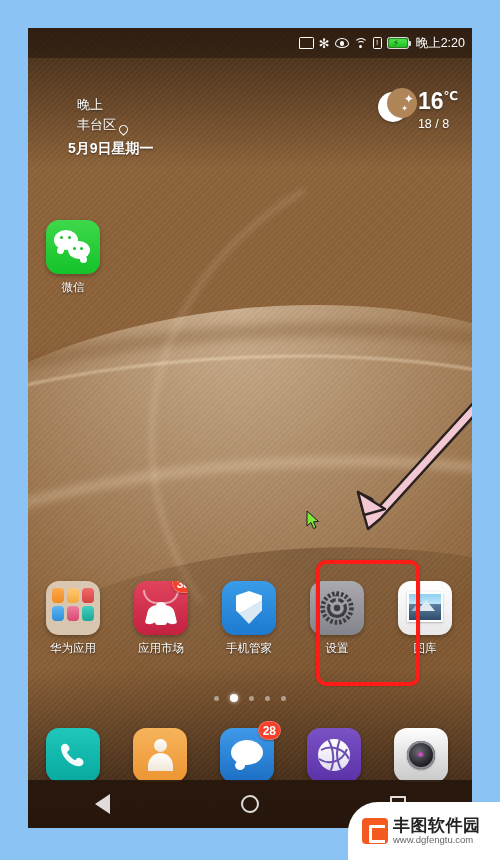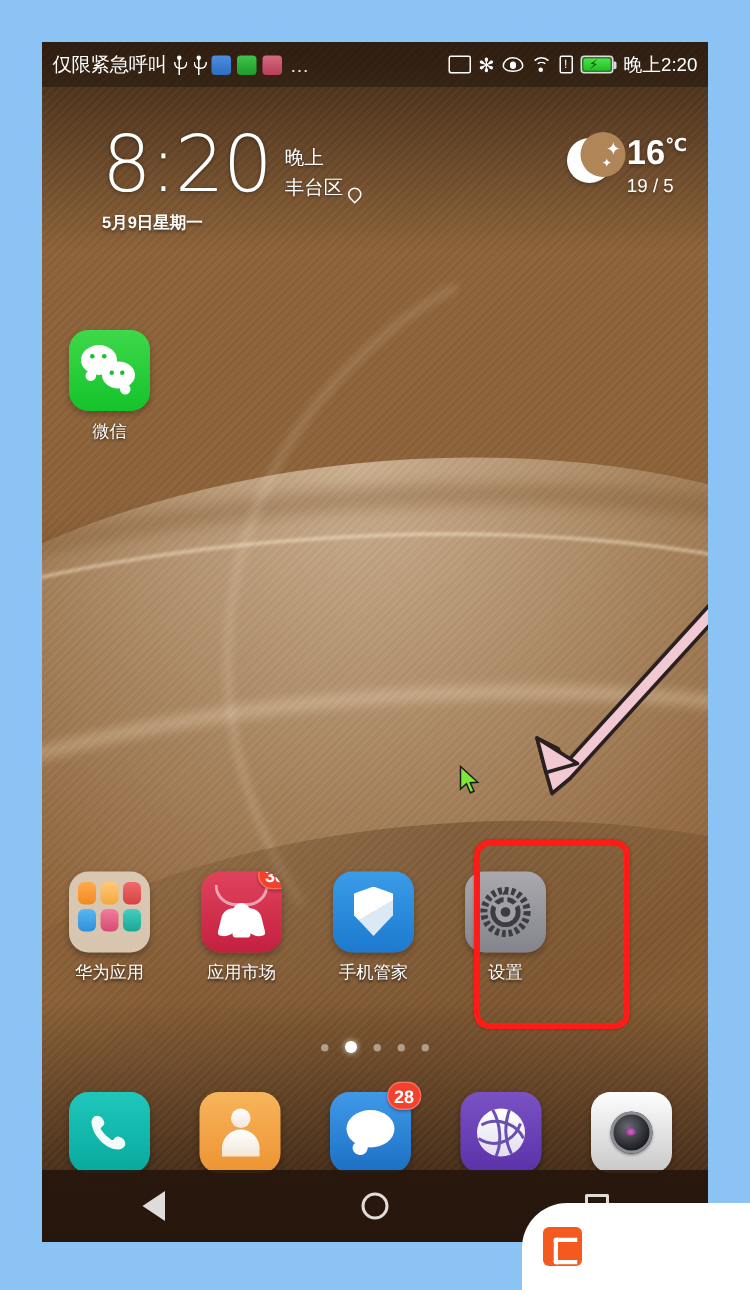--- a/index.html
+++ b/index.html
@@ -97,21 +97,21 @@
 
   
   #clockwidget{ position:absolute; left:40px; top:58px; color:#fff; }
   #clockrow{ display:flex; align-items:flex-start; }
   #bigtime{ font-size:52px; line-height:.95; font-weight:300; letter-spacing:-1px;
             text-shadow:0 1px 3px rgba(0,0,0,.4); font-family:"DejaVu Sans",sans-serif; }
   #clockmeta{ margin-left:9px; padding-top:9px; font-size:13px; line-height:1.5; text-shadow:0 1px 2px rgba(0,0,0,.5); }
   #clockmeta .loc{ display:flex; align-items:flex-end; gap:3px; }
   .pin{ width:9px; height:9px; border:1.4px solid #fff; border-radius:50% 50% 50% 0; transform:rotate(-45deg);
         display:inline-block; }
-  #datetext{ margin-top:6px; font-size:11px; font-weight:bold; text-shadow:0 1px 2px rgba(0,0,0,.5); }
+  #datetext{ margin-top:6px; font-size:14px; font-weight:bold; text-shadow:0 1px 2px rgba(0,0,0,.5); }
 
   
   #weather{ position:absolute; right:14px; top:62px; color:#fff; display:flex; align-items:flex-start; gap:6px; }
   #moon{ position:relative; width:34px; height:34px; margin-top:2px; }
   #moon .m{ position:absolute; left:0; top:0; width:30px; height:30px; border-radius:50%; background:#fff;
             box-shadow:0 1px 3px rgba(0,0,0,.3); }
   #moon .cut{ position:absolute; left:9px; top:-4px; width:30px; height:30px; border-radius:50%;
               background:#b08659; }
   #moon .spark{ position:absolute; color:#fff; font-size:10px; }
   #moon .sp1{ right:-2px; top:0px; font-size:12px; }
@@ -250,75 +250,61 @@
     <div class="silk s2"></div>
     <div class="silk s4"></div>
     <div class="silk s5"></div>
     <div class="silk s6"></div>
     <div class="s7"></div>
     <div class="s8"></div>
     <div id="stripes"></div>
   </div>
 
   <div id="statusbar">
-    <div id="sb-left">
-      <span class="txt">仅限紧急呼叫</span>
-      <span class="usbic">
-          <i class="usbdot"></i>
-        </span>
-      <span class="usbic">
-          <i class="usbdot"></i>
-        </span>
-      <span class="mini blue"></span>
-      <span class="mini green"></span>
-      <span class="mini pink"></span>
-      <span class="dots3">…</span>
-    </div>
     <div id="sb-right">
       <span class="ic cast"></span>
       <span class="ic bt">✻</span>
       <span class="ic eye"></span>
       <span class="ic wifi">
           <span class="w1"></span>
           <span class="w2"></span>
           <span class="w3"></span>
         </span>
       <span class="ic simalert">!</span>
       <span class="ic batt">
           <i></i>
           <b>⚡</b>
         </span>
       <span id="sb-time">晚上2:20</span>
     </div>
   </div>
 
   <div id="clockwidget">
     <div id="clockrow">
-      <div id="bigtime">8:20</div>
       <div id="clockmeta">
         <div>晚上</div>
         <div class="loc">
           <span>丰台区</span>
           <span class="pin"></span>
         </div>
       </div>
     </div>
     <div id="datetext">5月9日星期一</div>
   </div>
 
   <div id="weather">
     <div id="moon">
       <div class="m"></div>
         <div class="cut"></div>
       <div class="spark sp1">✦</div>
         <div class="spark sp2">✦</div>
     </div>
     <div id="wtxt">
       <div id="wtemp"><span>16</span><sup>℃</sup></div>
-      <div id="wrange">19 / 5</div>
+      <div id="wrange">18 / 8</div>
     </div>
   </div>
 
   <div class="appicon" style="left:14px; top:553px;">
     <div class="box folder">
       <div class="f" style="background:linear-gradient(#ffa94d,#f08b23)"></div>
       <div class="f" style="background:linear-gradient(#ffc878,#f5a93c)"></div>
       <div class="f" style="background:linear-gradient(#f06b6b,#d64242)"></div>
       <div class="f" style="background:linear-gradient(#5ab6f5,#2f8fd8)"></div>
       <div class="f" style="background:linear-gradient(#f07d9e,#d64a74)"></div>
@@ -370,20 +356,32 @@
     <div class="lbl">设置</div>
   </div>
 
   <div class="appicon" style="left:190px; top:553px;">
     <div class="box manager">
       <div class="shield"></div>
     </div>
     <div class="lbl">手机管家</div>
   </div>
 
+  <div class="appicon" style="left:366px; top:553px;">
+    <div class="box gallery">
+      <div class="back"></div>
+      <div class="photo">
+          <div class="inner">
+            <div class="mt2"></div>
+            <div class="mt"></div>
+          </div>
+        </div>
+    </div>
+    <div class="lbl">图库</div>
+  </div>
 
   <div id="pagedots">
     <i></i>
     <i class="on"></i>
     <i></i>
     <i></i>
     <i></i>
   </div>
 
   <div class="dockicon phone-ic" style="left:18px; top:700px;">
@@ -437,13 +435,17 @@
   </svg>
 
   <svg id="cursor" viewBox="0 0 16 20">
     <path d="M2 1 L2 16 L6 12.5 L8.5 18.5 L11 17.5 L8.5 11.8 L13.5 11.5 Z" fill="#7de83a" stroke="#1a1a1a" stroke-width="1"></path>
   </svg>
 
 </div>
 
 <div id="watermark">
   <div id="wm-logo"></div>
+  <div id="wm-txt">
+    <div id="wm-name">丰图软件园</div>
+    <div id="wm-url">www.dgfengtu.com</div>
+  </div>
 </div>
 
 </body></html>

